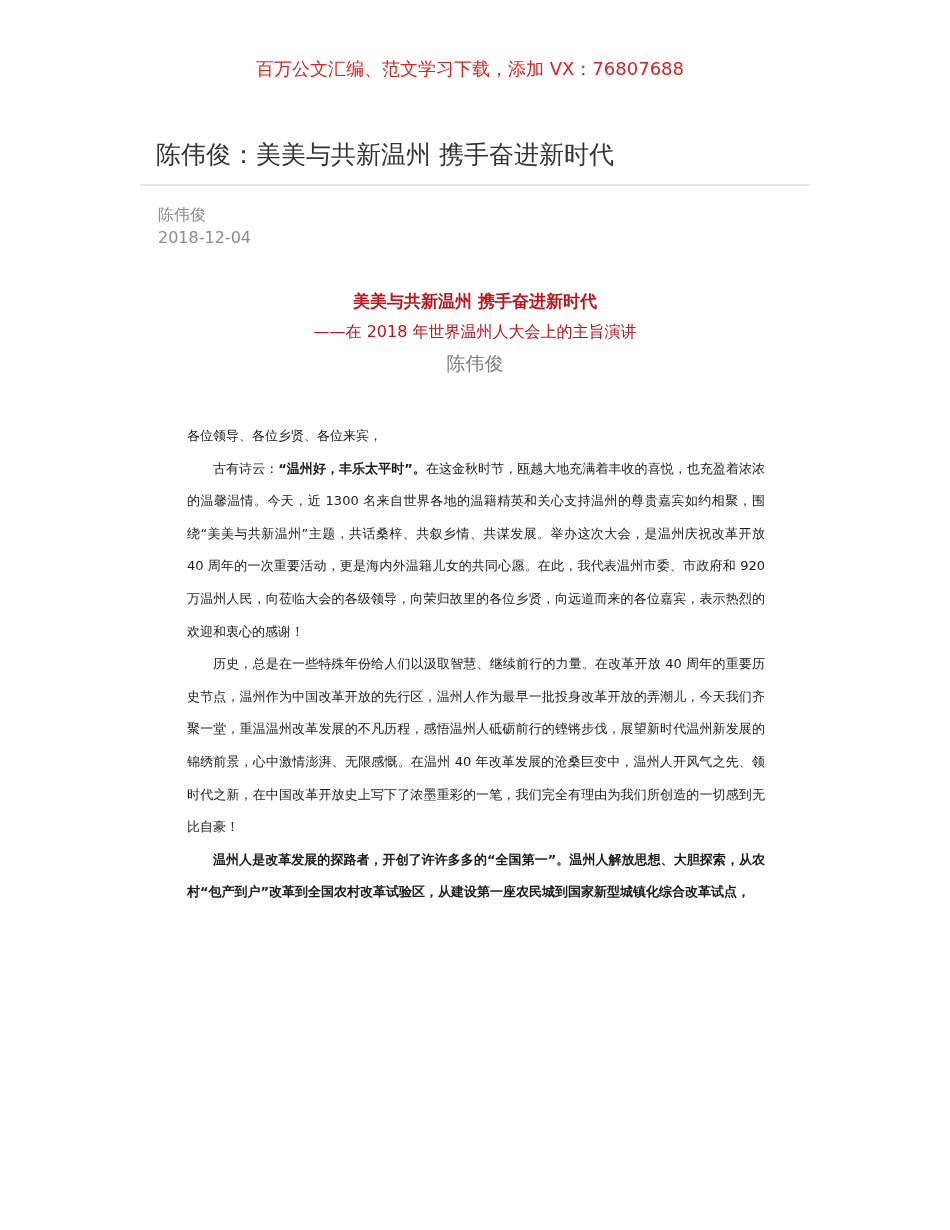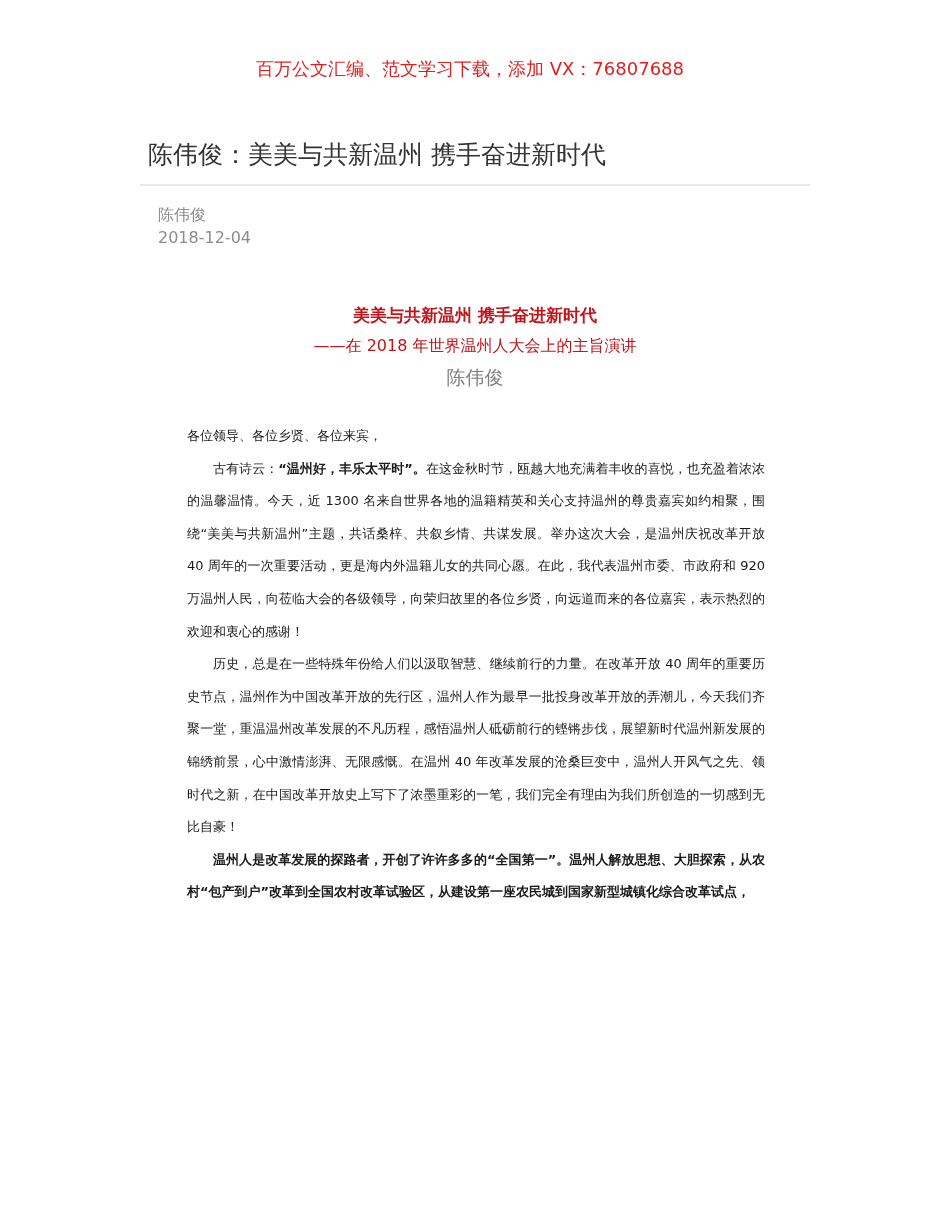--- a/index.html
+++ b/index.html
@@ -21,21 +21,21 @@
     left: 0;
     width: 940px;
     text-align: center;
     color: #e02020;
     font-size: 18px;
     line-height: 26px;
   }
   .article-title {
     position: absolute;
     top: 138px;
-    left: 148px;
+    left: 156px;
     font-size: 25px;
     line-height: 34px;
     color: #333333;
     font-weight: normal;
     margin: 0;
   }
   .divider {
     position: absolute;
     top: 184px;
     left: 140px;
@@ -46,21 +46,21 @@
   .meta {
     position: absolute;
     top: 203px;
     left: 158px;
     color: #8c8c8c;
     font-size: 16px;
     line-height: 23px;
   }
   .speech-heading {
     position: absolute;
-    top: 302px;
+    top: 288px;
     left: 0;
     width: 950px;
     text-align: center;
   }
   .speech-title {
     color: #c0141b;
     font-weight: bold;
     font-size: 17px;
     line-height: 26px;
   }

